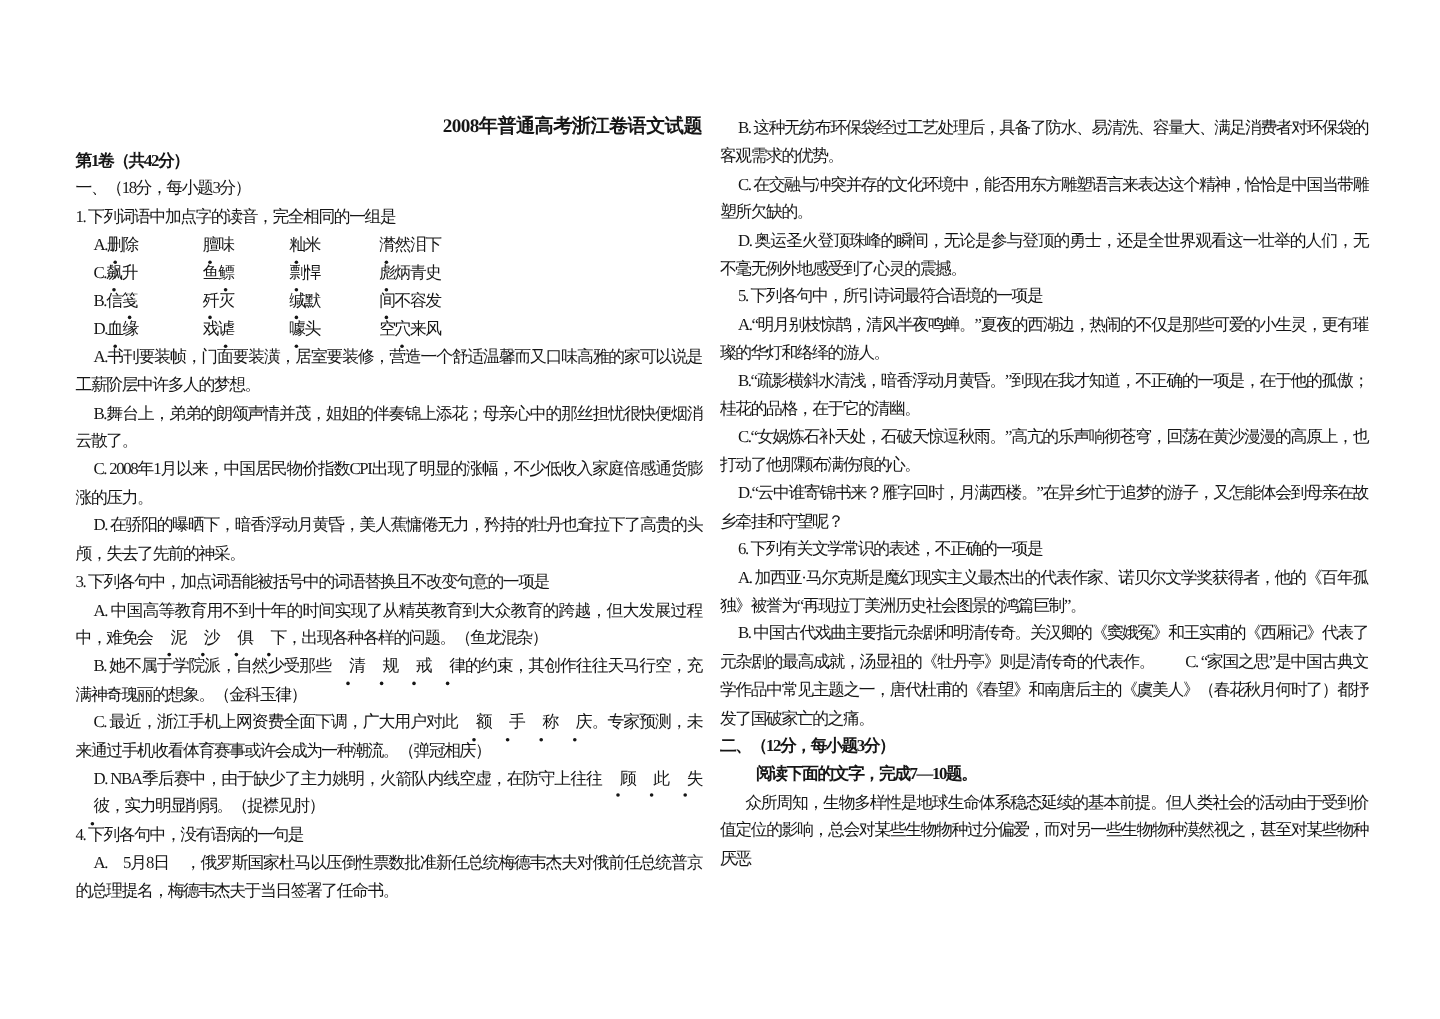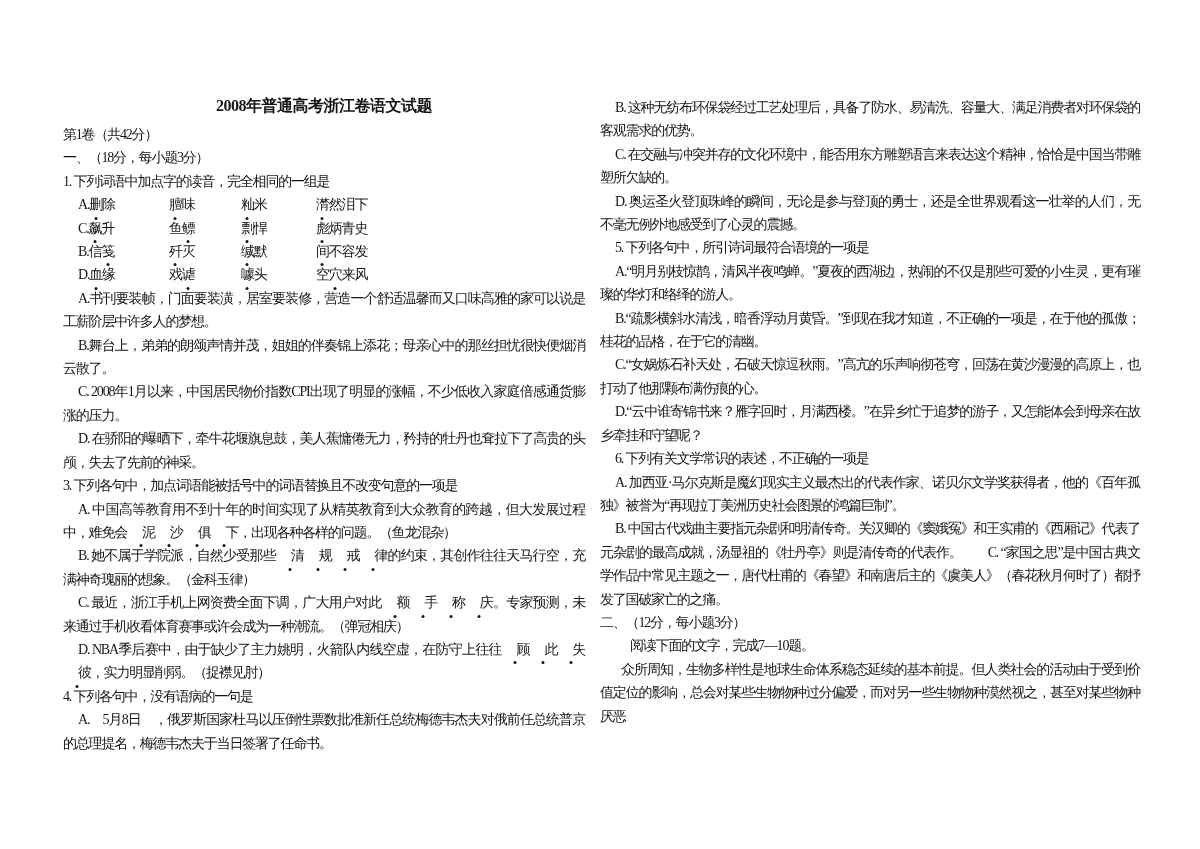--- a/index.html
+++ b/index.html
@@ -6,25 +6,25 @@
   body{
     width:1200px;height:849px;background:#ffffff;
     font-family:"Liberation Serif","DejaVu Serif",serif;
     color:#161616;
   }
   .page{position:relative;width:1200px;height:849px;overflow:hidden;background:#ffffff;}
   .col{position:absolute;top:96px;font-size:14px;line-height:23.4px;letter-spacing:-1.2px;}
   .col.left{left:63px;width:522px;}
   .col.right{left:600px;width:540px;}
   .title{
-    font-size:16px;font-weight:bold;text-align:center;
+    font-size:16px;font-weight:bold;text-align:right;
     margin:0 0 7px 0;line-height:20px;letter-spacing:-0.5px;
   }
   p{margin:0;text-align:justify;}
-  .bold{font-weight:normal;}
+  .bold{font-weight:bold;}
   .ind1{text-indent:15px;}
   .ind2{text-indent:30px;}
   .ind15{text-indent:21px;}
   .wordrow{display:grid;grid-template-columns:91px 72px 75px auto;margin-left:15px;}
   .wordrow .cell{text-align:left;}
   .d{position:relative;display:inline-block;}
   .d::after{
     content:"";position:absolute;left:50%;bottom:-3px;
     width:3px;height:3px;border-radius:50%;background:#161616;
     transform:translateX(-50%);
@@ -62,21 +62,21 @@
     <div class="wordrow">
       <span class="cell">D.<span class="d">血</span>缘</span>
       <span class="cell">戏<span class="d">谑</span></span>
       <span class="cell"><span class="d">噱</span>头</span>
       <span class="cell">空<span class="d">穴</span>来风</span>
     </div>
 
     <p class="ind1">A.书刊要装帧，门面要装潢，居室要装修，营造一个舒适温馨而又口味高雅的家可以说是工薪阶层中许多人的梦想。</p>
     <p class="ind1">B.舞台上，弟弟的朗颂声情并茂，姐姐的伴奏锦上添花；母亲心中的那丝担忧很快便烟消云散了。</p>
     <p class="ind1">C. 2008年1月以来，中国居民物价指数CPI出现了明显的涨幅，不少低收入家庭倍感通货膨涨的压力。</p>
-    <p class="ind1">D. 在骄阳的曝晒下，牵牛花堰旗息鼓，美人蕉慵倦无力，矜持的牡丹也耷拉下了高贵的头颅，失去了先前的神采。</p>
+    <p class="ind1">D. 在骄阳的曝晒下，暗香浮动月黄昏，美人蕉慵倦无力，矜持的牡丹也耷拉下了高贵的头颅，失去了先前的神采。</p>
 
     <p>3. 下列各句中，加点词语能被括号中的词语替换且不改变句意的一项是</p>
     <p class="ind1">A. 中国高等教育用不到十年的时间实现了从精英教育到大众教育的跨越，但大发展过程中，难免会<span class="d">泥</span><span class="d">沙</span><span class="d">俱</span><span class="d">下</span>，出现各种各样的问题。（鱼龙混杂）</p>
     <p class="ind1">B. 她不属于学院派，自然少受那些<span class="d">清</span><span class="d">规</span><span class="d">戒</span><span class="d">律</span>的约束，其创作往往天马行空，充满神奇瑰丽的想象。（金科玉律）</p>
     <p class="ind1">C. 最近，浙江手机上网资费全面下调，广大用户对此<span class="d">额</span><span class="d">手</span><span class="d">称</span><span class="d">庆</span>。专家预测，未来通过手机收看体育赛事或许会成为一种潮流。（弹冠相庆）</p>
     <p class="ind1">D. NBA季后赛中，由于缺少了主力姚明，火箭队内线空虚，在防守上往往<span class="d">顾</span><span class="d">此</span><span class="d">失</span><span class="d">彼</span>，实力明显削弱。（捉襟见肘）</p>
 
     <p>4. 下列各句中，没有语病的一句是</p>
     <p class="ind1">A.　5月8日　，俄罗斯国家杜马以压倒性票数批准新任总统梅德韦杰夫对俄前任总统普京的总理提名，梅德韦杰夫于当日签署了任命书。</p>
   </div>

